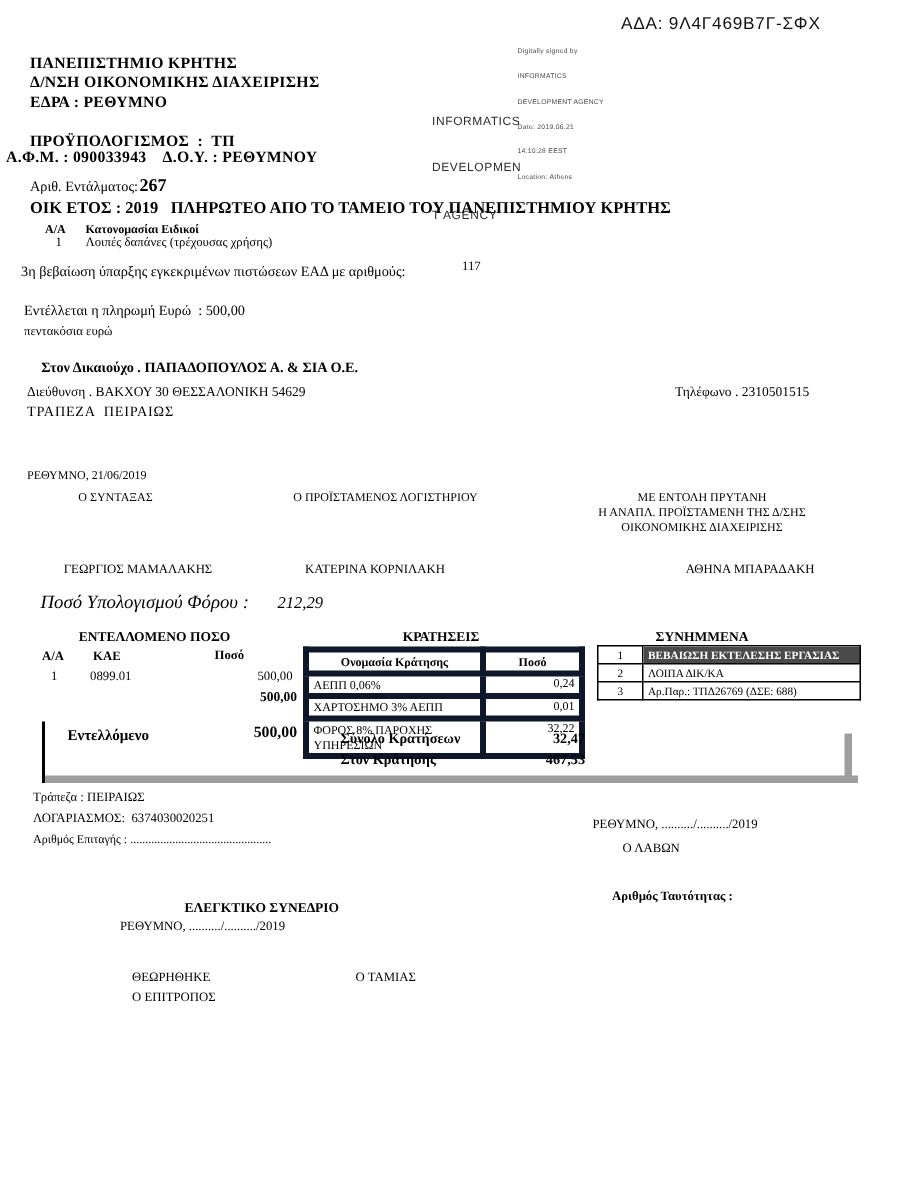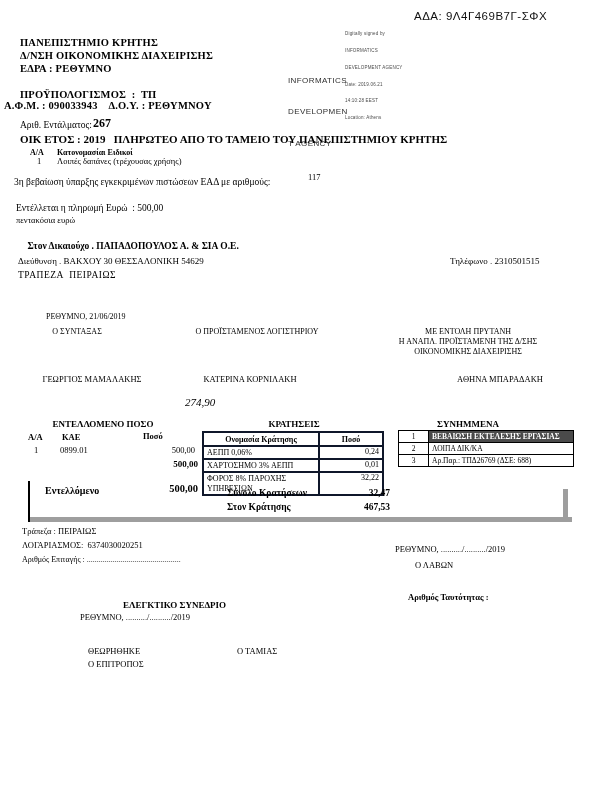--- a/index.html
+++ b/index.html
@@ -19,21 +19,21 @@
   .sans { font-family: "Liberation Sans", "DejaVu Sans", sans-serif; }
 
   .ada { font-size: 11.5px; letter-spacing: 0.5px; color: #111; }
 
   .stamp-agency { font-size: 8px; line-height: 10.5px; letter-spacing: 0.4px; color: #2e2e2e; }
   .stamp-details { font-size: 4.5px; line-height: 5.6px; color: #4a4a4a; letter-spacing: 0.2px; }
 
   .org { font-size: 10.5px; letter-spacing: 0.2px; }
 
   .kr-table { position: absolute; left: 202px; top: 431px; border-collapse: collapse; table-layout: fixed; font-size: 8px; }
-  .kr-table th, .kr-table td { border: 2px solid #0f172a; padding: 0 3px; height: 11px; overflow: hidden; }
+  .kr-table th, .kr-table td { border: 4px solid #0f172a; padding: 0 3px; height: 11px; overflow: hidden; }
   .kr-table th { font-weight: bold; text-align: center; height: 12px; }
   .kr-name { width: 108px; }
   .kr-amt  { width: 56px; }
   .kr-table td.amt { text-align: right; vertical-align: top; }
   .kr-table td.wrap { white-space: normal; line-height: 9.5px; }
 
   .syn-table { position: absolute; left: 398px; top: 430px; border-collapse: collapse; table-layout: fixed; font-size: 7.5px; }
   .syn-table td { border: 1px solid #000; padding: 0 3px; height: 11px; overflow: hidden; white-space: pre; }
   .syn-num { width: 23px; text-align: center; }
   .syn-txt { width: 138px; }
@@ -87,33 +87,34 @@
   <div class="abs" style="left:16px; top:216px; font-size:8.5px;">πεντακόσια ευρώ</div>
 
   <div class="abs b" style="left:18px; top:230px; font-size:9.5px;">
     <span>Στον Δικαιούχο . </span><span>ΠΑΠΑΔΟΠΟΥΛΟΣ Α. &amp; ΣΙΑ Ο.Ε.</span>
   </div>
   <div class="abs" style="left:18px; top:256px; font-size:9px;">Διεύθυνση . ΒΑΚΧΟΥ 30 ΘΕΣΣΑΛΟΝΙΚΗ 54629</div>
   <div class="abs" style="left:450px; top:256px; font-size:9px;text-align:right;">Τηλέφωνο . 2310501515</div>
   <div class="abs" style="left:18px; top:270px; font-size:9.5px; letter-spacing:0.5px;">ΤΡΑΠΕΖΑ  ΠΕΙΡΑΙΩΣ</div>
 
 
-  <div class="abs" style="left:18px; top:312px; font-size:8px;margin-left:28px;">ΡΕΘΥΜΝΟ, 21/06/2019</div>
+  <div class="abs" style="left:18px; top:312px; font-size:8px;">ΡΕΘΥΜΝΟ, 21/06/2019</div>
 
   <div class="abs ctr" style="left:77px; top:327px; font-size:8px;">Ο ΣΥΝΤΑΞΑΣ</div>
   <div class="abs ctr" style="left:257px; top:327px; font-size:8px;">Ο ΠΡΟΪΣΤΑΜΕΝΟΣ ΛΟΓΙΣΤΗΡΙΟΥ</div>
   <div class="abs ctr" style="left:468px; top:327px; font-size:8px;">ΜΕ ΕΝΤΟΛΗ ΠΡΥΤΑΝΗ</div>
   <div class="abs ctr" style="left:468px; top:337px; font-size:8px;">Η ΑΝΑΠΛ. ΠΡΟΪΣΤΑΜΕΝΗ ΤΗΣ Δ/ΣΗΣ</div>
   <div class="abs ctr" style="left:468px; top:347px; font-size:8px;">ΟΙΚΟΝΟΜΙΚΗΣ ΔΙΑΧΕΙΡΙΣΗΣ</div>
 
   <div class="abs ctr" style="left:92px;  top:375px; font-size:8.5px;">ΓΕΩΡΓΙΟΣ ΜΑΜΑΛΑΚΗΣ</div>
   <div class="abs ctr" style="left:250px; top:375px; font-size:8.5px;">ΚΑΤΕΡΙΝΑ ΚΟΡΝΙΛΑΚΗ</div>
   <div class="abs ctr" style="left:500px; top:375px; font-size:8.5px;">ΑΘΗΝΑ ΜΠΑΡΑΔΑΚΗ</div>
 
-  <div class="abs i" style="left:185px; top:396px; font-size:11px;">274,90</div>
+  <div class="abs i" style="left:27px; top:394px; font-size:12.5px;">Ποσό Υπολογισμού Φόρου :</div>
+  <div class="abs i" style="left:185px; top:396px; font-size:11px;">212,29</div>
 
   <div class="abs ctr b" style="left:103px; top:419px; font-size:9px;">ΕΝΤΕΛΛΟΜΕΝΟ ΠΟΣΟ</div>
   <div class="abs b" style="left:28px;  top:433px; font-size:8.5px;">Α/Α</div>
   <div class="abs b" style="left:62px;  top:433px; font-size:8.5px;">ΚΑΕ</div>
   <div class="abs b" style="left:143px; top:432px; font-size:8.5px;">Ποσό</div>
   <div class="abs" style="left:34px; top:446px; font-size:8.5px;">1</div>
   <div class="abs" style="left:60px; top:446px; font-size:8.5px;">0899.01</div>
   <div class="abs" style="right:417px; top:446px; font-size:8.5px;">500,00</div>
   <div class="abs b" style="right:414px; top:459px; font-size:9px;">500,00</div>
   <div class="abs b" style="left:45px; top:485px; font-size:10px;">Εντελλόμενο</div>

